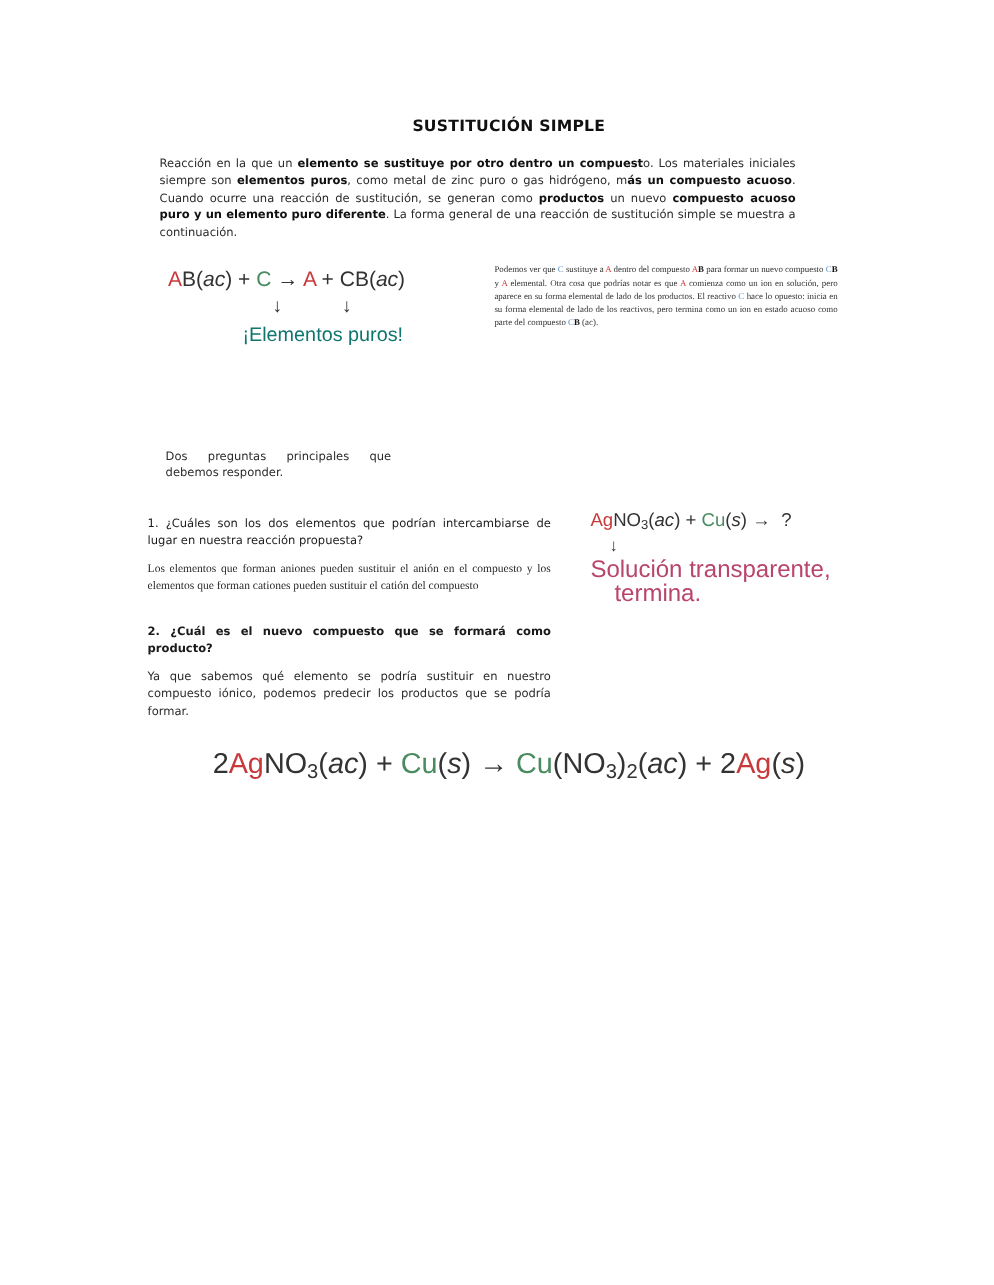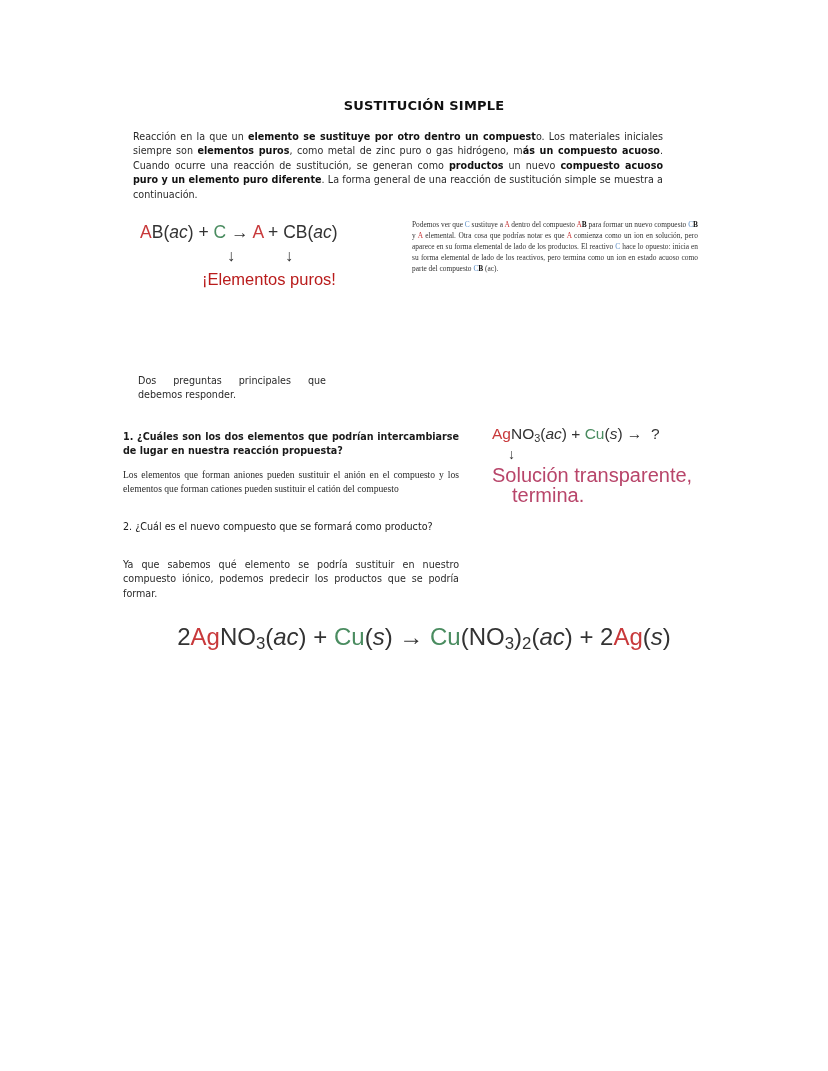--- a/index.html
+++ b/index.html
@@ -8,34 +8,34 @@
     .serif { font-family: Liberation Sans, sans-serif; }
     .abs { position: absolute; }
 
     .title { left: 0; width: 848px; top: 98px; text-align: center; font-size: 13px; font-weight: bold; color: #111; letter-spacing: 0.2px; }
     .intro { left: 133px; top: 130px; width: 530px; font-size: 9.6px; line-height: 14.4px; text-align: justify; color: #2a2a2a; }
     .intro b { color: #111; }
 
     .eq1 { left: 140px; top: 222px; width: 240px; font-size: 17.5px; color: #333; white-space: nowrap; }
     .arrows1 { left: 227px; top: 247px; font-size: 16px; color: #333; }
     .arrows1 span { display: inline-block; width: 58px; }
-    .elem-puros { left: 202px; top: 270px; font-size: 16.5px; color: #b91c1c; }
+    .elem-puros { left: 202px; top: 270px; font-size: 16.5px; color: #0f766e; }
 
     .red { color: #c8393b; }
     .green { color: #4a8c60; }
     .lblue { color: #5b8fc9; }
 
     .sidenote { left: 412px; top: 219px; width: 286px; font-size: 7.4px; line-height: 11.1px; text-align: justify; color: #333; font-family: Liberation Serif, serif; }
     .sidenote b { color: #111; }
 
     .dos { left: 138px; top: 374px; width: 188px; font-size: 9.6px; line-height: 14.4px; text-align: justify; text-align-last: left; color: #2a2a2a; }
 
-    .q1 { left: 123px; top: 430px; width: 336px; font-size: 9.6px; line-height: 14.4px; font-weight: bold; text-align: justify; color: #1a1a1a; }
+    .q1 { left: 123px; top: 430px; width: 336px; font-size: 9.6px; line-height: 14.4px; font-weight: normal; text-align: justify; color: #1a1a1a; }
     .a1 { left: 123px; top: 468px; width: 336px; font-size: 9.6px; line-height: 14.4px; text-align: justify; text-align-last: left; color: #2a2a2a; font-family: Liberation Serif, serif; }
-    .q2 { left: 123px; top: 520px; width: 336px; font-size: 9.6px; line-height: 14.4px; font-weight: normal; text-align: justify; text-align-last: left; color: #1a1a1a; }
+    .q2 { left: 123px; top: 520px; width: 336px; font-size: 9.6px; line-height: 14.4px; font-weight: bold; text-align: justify; text-align-last: left; color: #1a1a1a; }
     .a2 { left: 123px; top: 558px; width: 336px; font-size: 9.6px; line-height: 14.4px; text-align: justify; text-align-last: left; color: #2a2a2a; }
 
     .eq2 { left: 492px; top: 425px; font-size: 15.5px; color: #333; white-space: nowrap; }
     .arrow2 { left: 508px; top: 446px; font-size: 14px; color: #333; }
     .sol { left: 492px; top: 465px; font-size: 20px; line-height: 20px; color: #b8456a; }
     .sol .l2 { padding-left: 20px; display: block; }
 
     .eq3 { left: 0; width: 848px; top: 623px; text-align: center; font-size: 24px; color: #333; white-space: nowrap; }
     sub { font-size: 0.7em; vertical-align: -0.25em; line-height: 0; }
     i.v { font-style: italic; }

